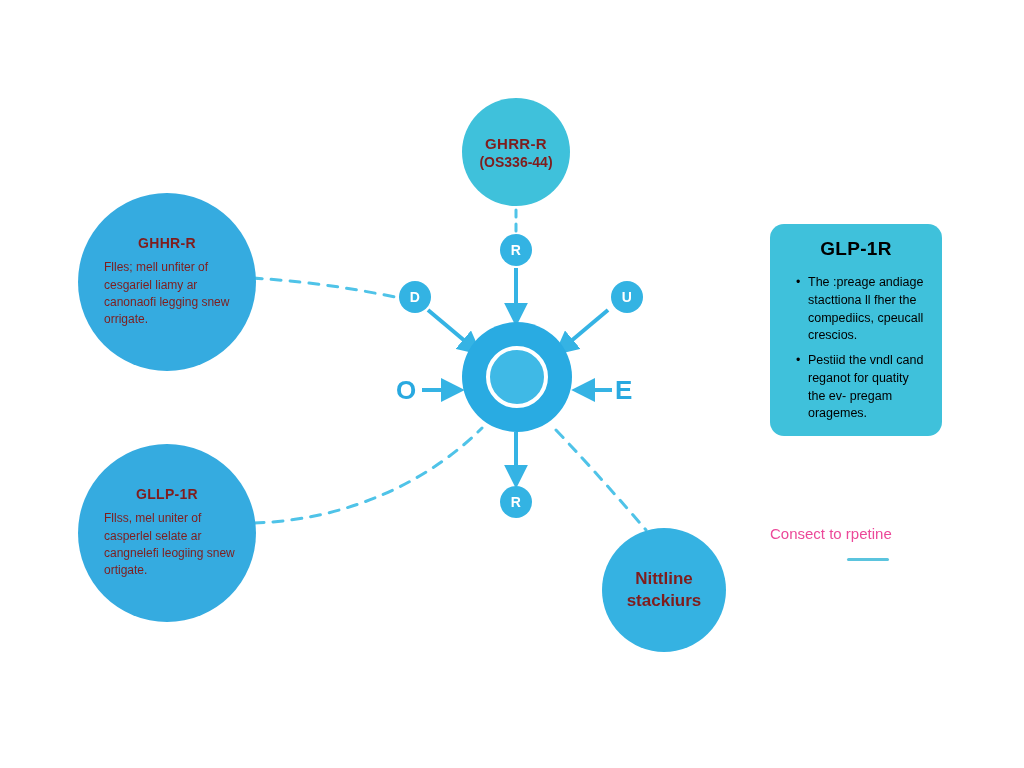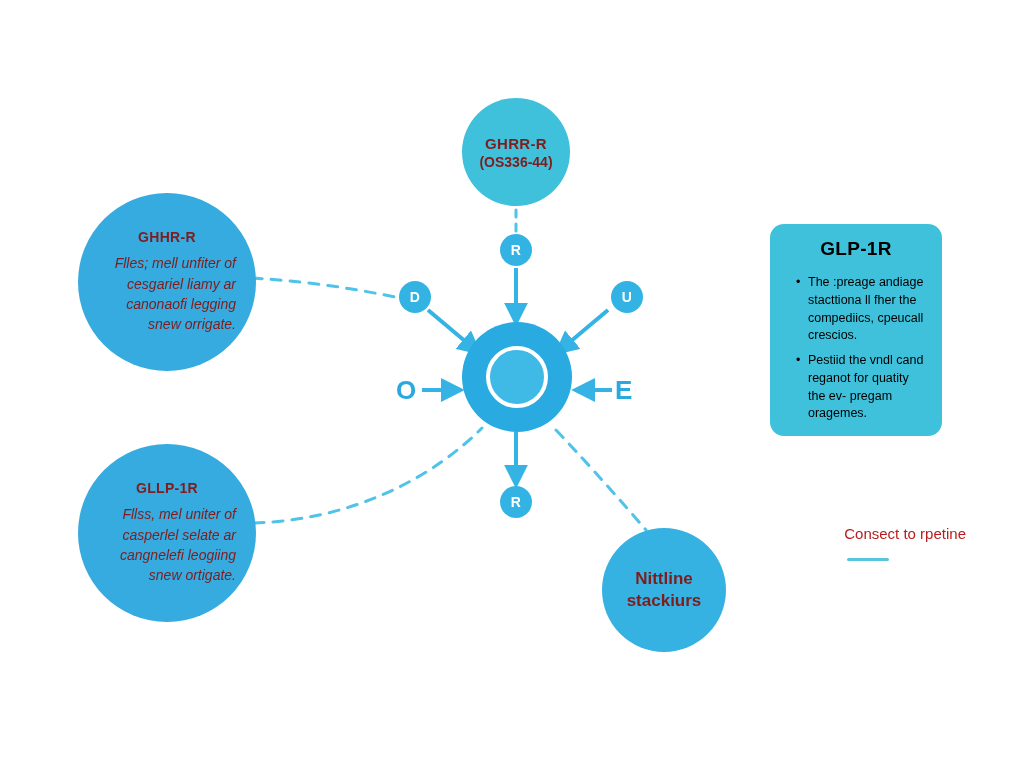--- a/index.html
+++ b/index.html
@@ -99,26 +99,25 @@
     text-align: center;
     padding: 14px 20px;
   }
   .bubble .b-title {
     font-size: 14px;
     font-weight: bold;
     margin-bottom: 8px;
     letter-spacing: .3px;
   }
   .bubble .b-body {
-    font-size: 14px;
+    font-size: 12px;
     line-height: 1.45;
-    text-align: right;
+    text-align: left;
     align-self: stretch;
     padding-left: 6px;
-    font-style: italic;
   }
 
   .bubble.ghhr-left { left: 78px;  top: 193px; width: 178px; height: 178px; }
   .bubble.gllp-left { left: 78px;  top: 444px; width: 178px; height: 178px; }
 
   .bubble.top-node {
     left: 462px; top: 98px; width: 108px; height: 108px;
     background: #3FC1DB;
     padding: 0;
   }
@@ -182,22 +181,22 @@
     left: -2px;
     top: 0;
   }
 
   
   .caption {
     position: absolute;
     left: 770px;
     top: 522px;
     width: 196px;
-    text-align: right;
-    color: #b91c1c;
+    text-align: left;
+    color: #ec4899;
     font-size: 15px;
     line-height: 1.6;
   }
   .caption .rule {
     width: 42px;
     height: 3px;
     background: #5BC4DE;
     border-radius: 2px;
     margin: 12px auto 0 auto;
   }

